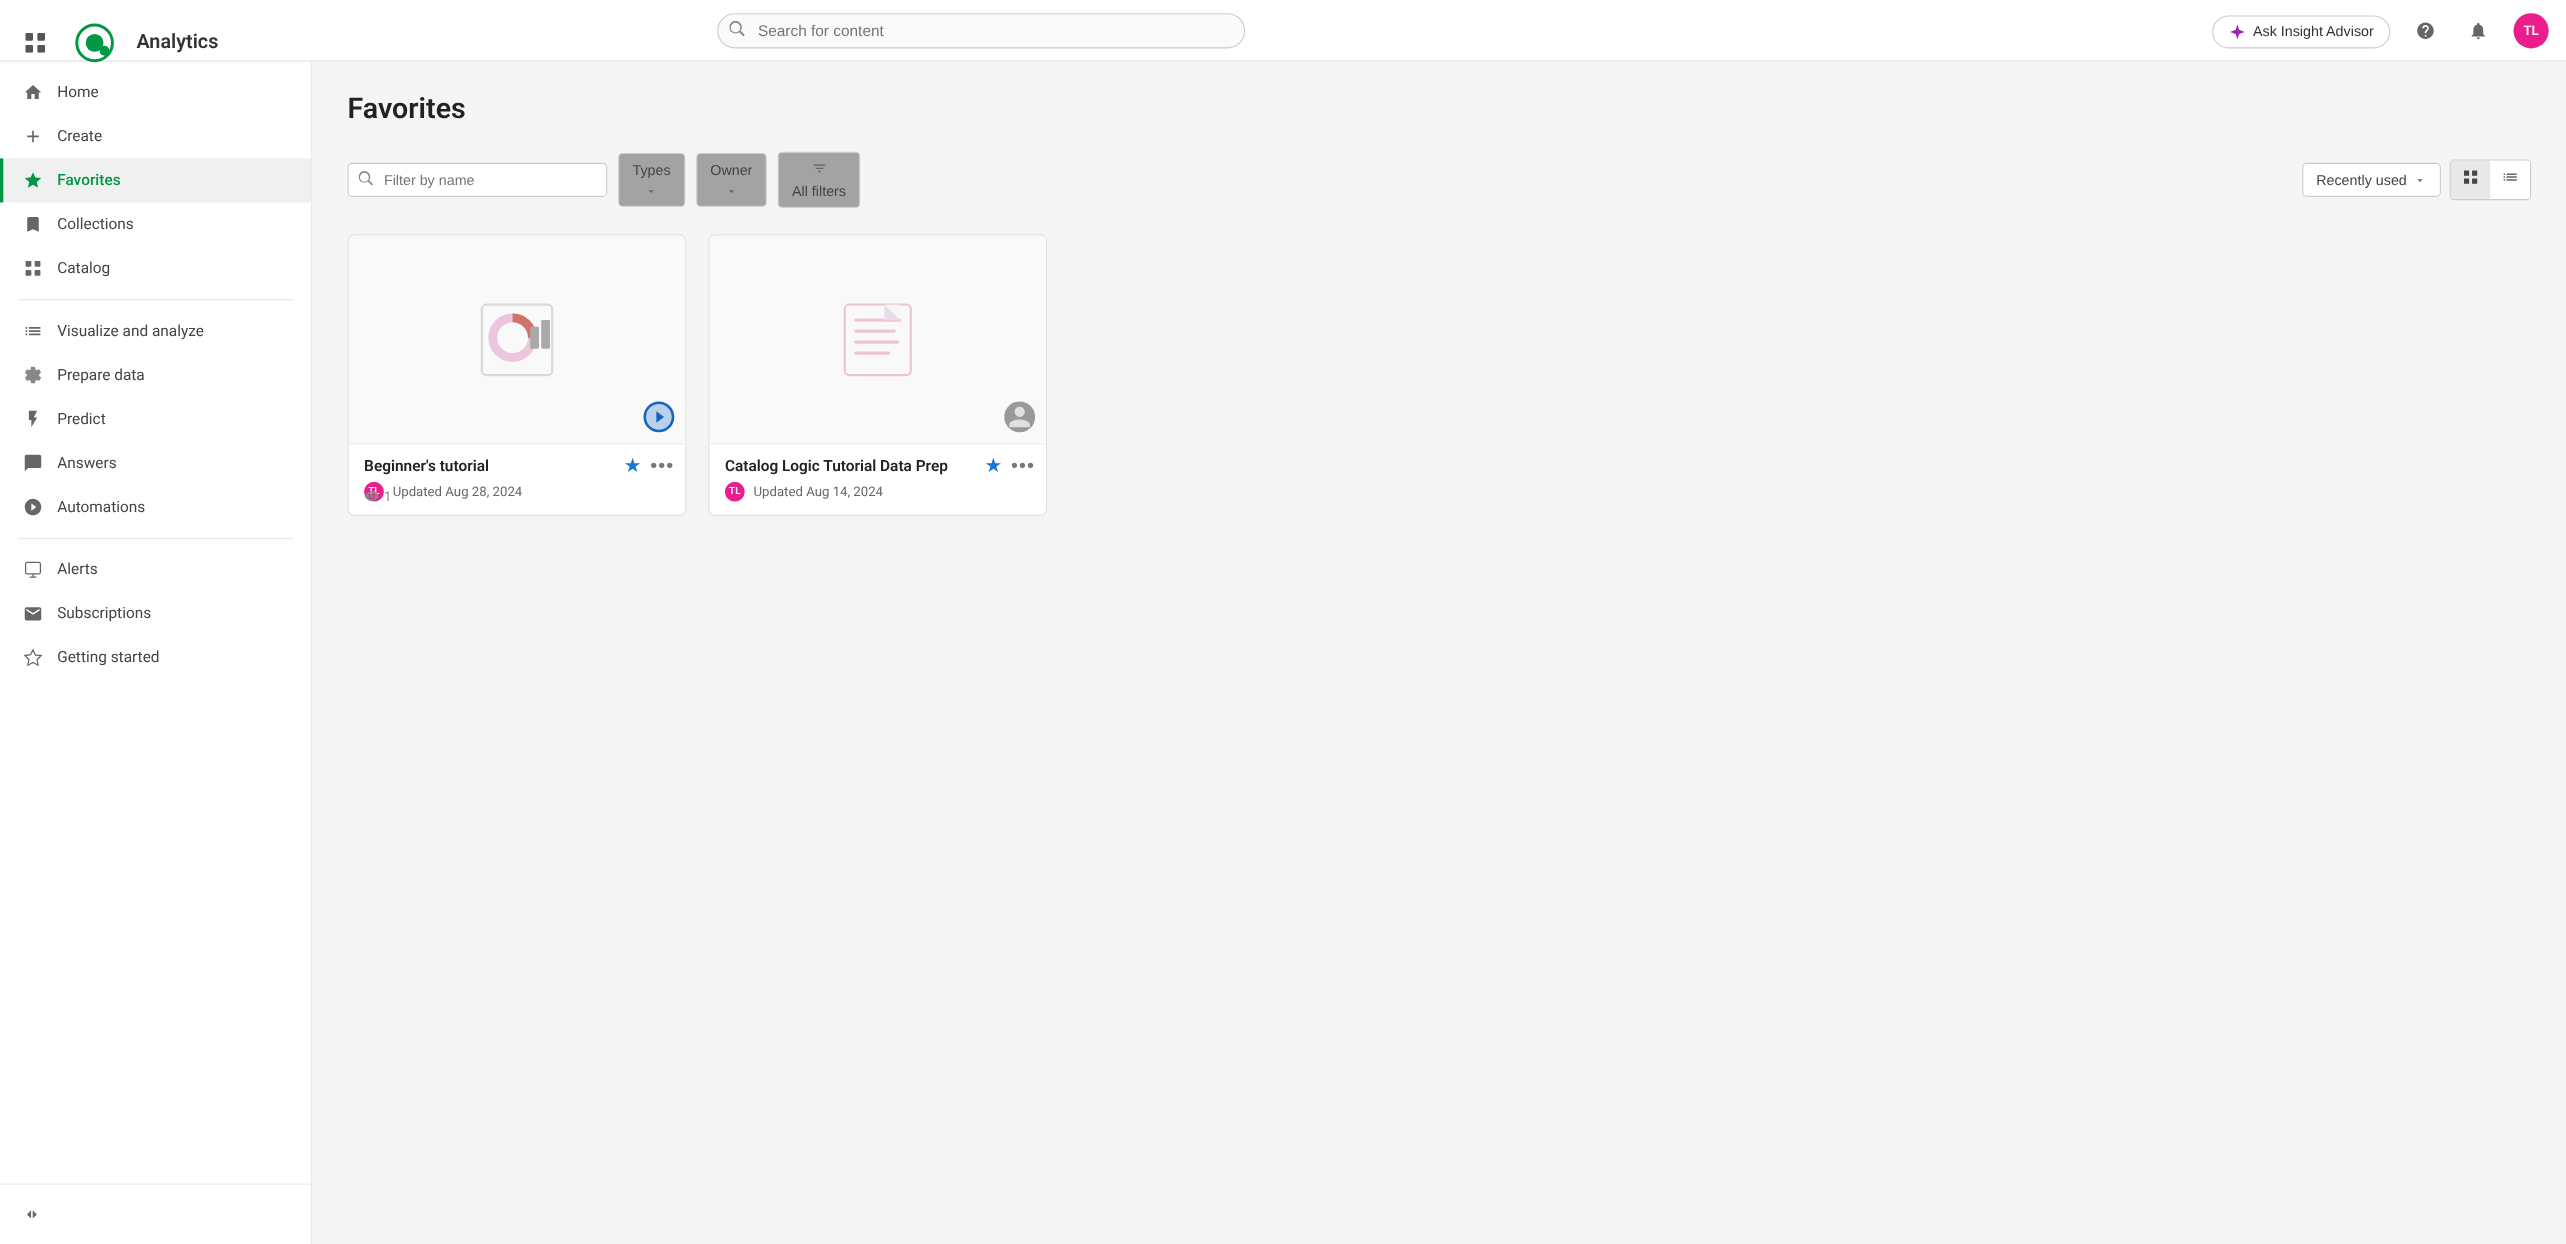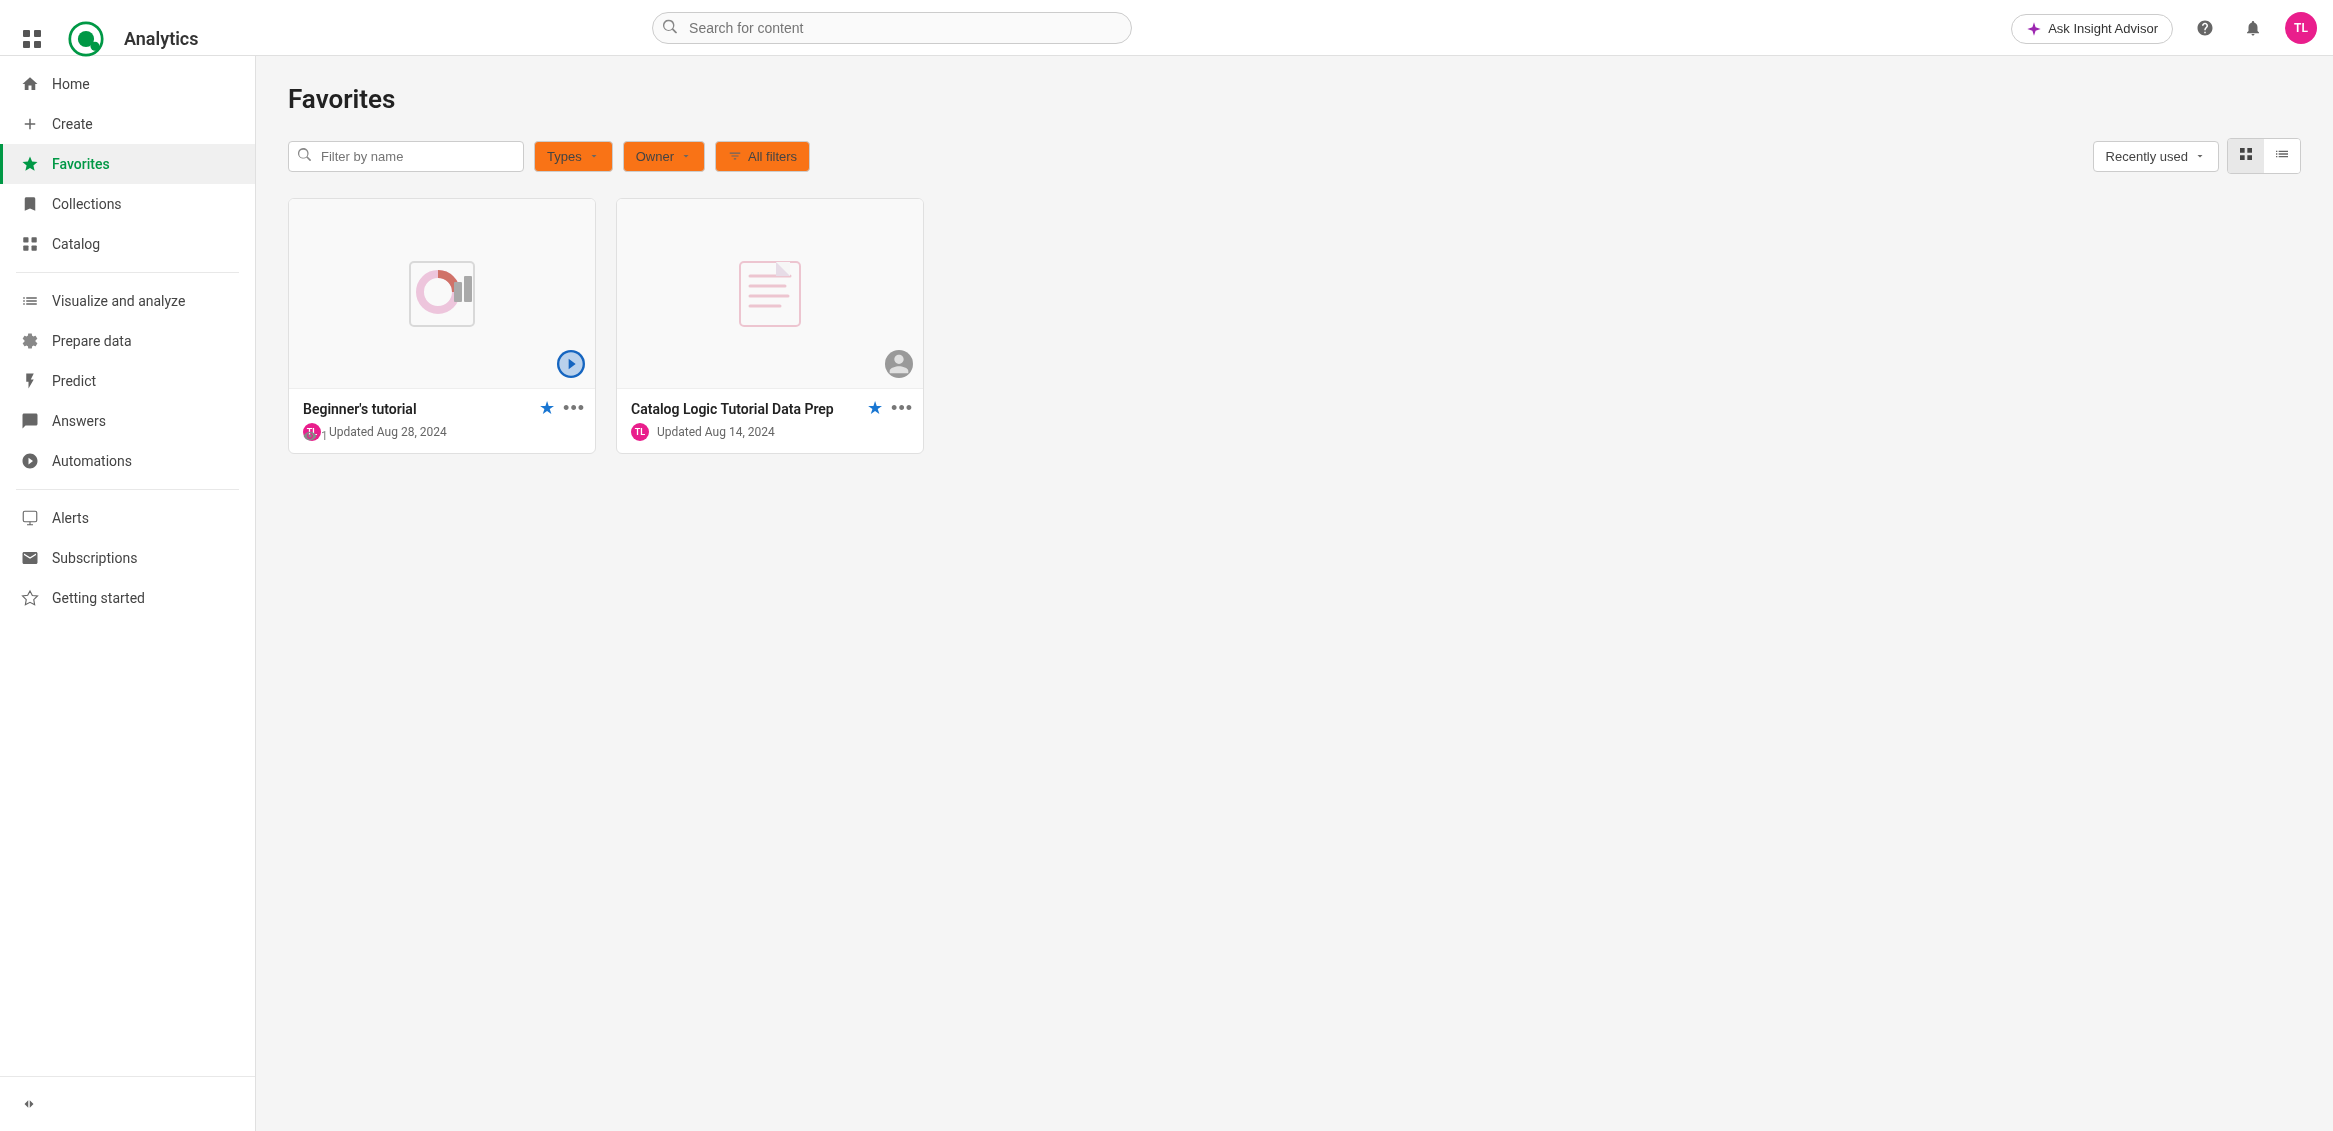--- a/index.html
+++ b/index.html
@@ -2,21 +2,21 @@
 <html><head>
   <meta charset="utf-8">
   <style>
     * { box-sizing: border-box; margin: 0; padding: 0; }
     body { font-family: -apple-system, BlinkMacSystemFont, 'Segoe UI', Roboto, sans-serif; background: #f5f5f5; color: #333; height: 100vh; overflow: hidden; }
 
     
     .app-shell { display: flex; flex-direction: column; height: 100vh; }
     .top-bar { display: flex; align-items: center; background: #fff; border-bottom: 1px solid #e0e0e0; padding: 0 16px; height: 56px; gap: 12px; flex-shrink: 0; z-index: 10; }
     .main-area { display: flex; flex: 1; overflow: hidden; }
-    .sidebar { width: 256px; background: #fff; border-right: 1px solid #e0e0e0; display: flex; flex-direction: column; flex-shrink: 0; overflow-y: auto; }
+    .sidebar { width: 284px; background: #fff; border-right: 1px solid #e0e0e0; display: flex; flex-direction: column; flex-shrink: 0; overflow-y: auto; }
     .content { flex: 1; background: #f5f5f5; overflow-y: auto; padding: 28px 32px; }
 
     
     .logo-area { display: flex; align-items: center; gap: 20px; flex-shrink: 0; margin-right: 8px; margin-top: 22px; }
     .logo-text { font-size: 18px; font-weight: 600; color: #333; }
     .qlik-logo { width: 36px; height: 36px; }
     .search-bar { flex: 1; max-width: 480px; margin: 0 auto; position: relative; }
     .search-bar input { width: 100%; border: 1px solid #ccc; border-radius: 20px; padding: 7px 16px 7px 36px; font-size: 14px; outline: none; color: #555; background: #fafafa; }
     .search-icon-wrap { position: absolute; left: 11px; top: 50%; transform: translateY(-50%); color: #888; font-size: 14px; }
     .top-bar-right { display: flex; align-items: flex-end; gap: 16px; margin-left: auto; flex-shrink: 0; }
@@ -33,21 +33,21 @@
     .sidebar-divider { border: none; border-top: 1px solid #e8e8e8; margin: 8px 16px; }
     .sidebar-bottom { margin-top: auto; padding: 8px 0; border-top: 1px solid #e8e8e8; }
     .collapse-btn { display: flex; align-items: center; gap: 8px; padding: 10px 20px; cursor: pointer; font-size: 14px; color: #666; }
 
     
     .page-title { font-size: 26px; font-weight: 600; color: #222; margin-bottom: 24px; }
     .filters-row { display: flex; align-items: center; gap: 10px; margin-bottom: 24px; flex-wrap: wrap; }
     .filter-input-wrap { position: relative; }
     .filter-input { border: 1px solid #ccc; border-radius: 4px; padding: 7px 12px 7px 32px; font-size: 13px; outline: none; color: #555; background: #fff; width: 236px; }
     .filter-input-icon { position: absolute; left: 10px; top: 50%; transform: translateY(-50%); color: #888; font-size: 13px; }
-    .filter-btn { display: flex; align-items: center; gap: 6px; border: 1px solid #ccc; border-radius: 4px; padding: 7px 12px; font-size: 13px; background: #f97316; cursor: pointer; color: #444; }
+    .filter-btn { display: flex; align-items: center; gap: 6px; border: 1px solid #ccc; border-radius: 4px; padding: 7px 12px; font-size: 13px; background: #a3a3a3; cursor: pointer; color: #444; flex-direction: column; }
     .filters-right { margin-left: auto; display: flex; align-items: center; gap: 8px; }
     .sort-btn { display: flex; align-items: center; gap: 6px; border: 1px solid #ccc; border-radius: 4px; padding: 7px 12px; font-size: 13px; background: #fff; cursor: pointer; color: #444; }
     .view-toggle { display: flex; border: 1px solid #ccc; border-radius: 4px; overflow: hidden; }
     .view-btn { border: none; background: #fff; padding: 7px 10px; cursor: pointer; color: #555; font-size: 16px; }
     .view-btn.active { background: #e8e8e8; color: #333; }
 
     
     .cards-grid { display: flex; gap: 20px; flex-wrap: wrap; }
     .card { width: 308px; background: #fff; border: 1px solid #e0e0e0; border-radius: 6px; overflow: hidden; cursor: pointer; transition: box-shadow 0.2s; position: relative; }
     .card-thumbnail { height: 190px; background: #f9f9f9; display: flex; align-items: center; justify-content: center; position: relative; border-bottom: 1px solid #eee; }

